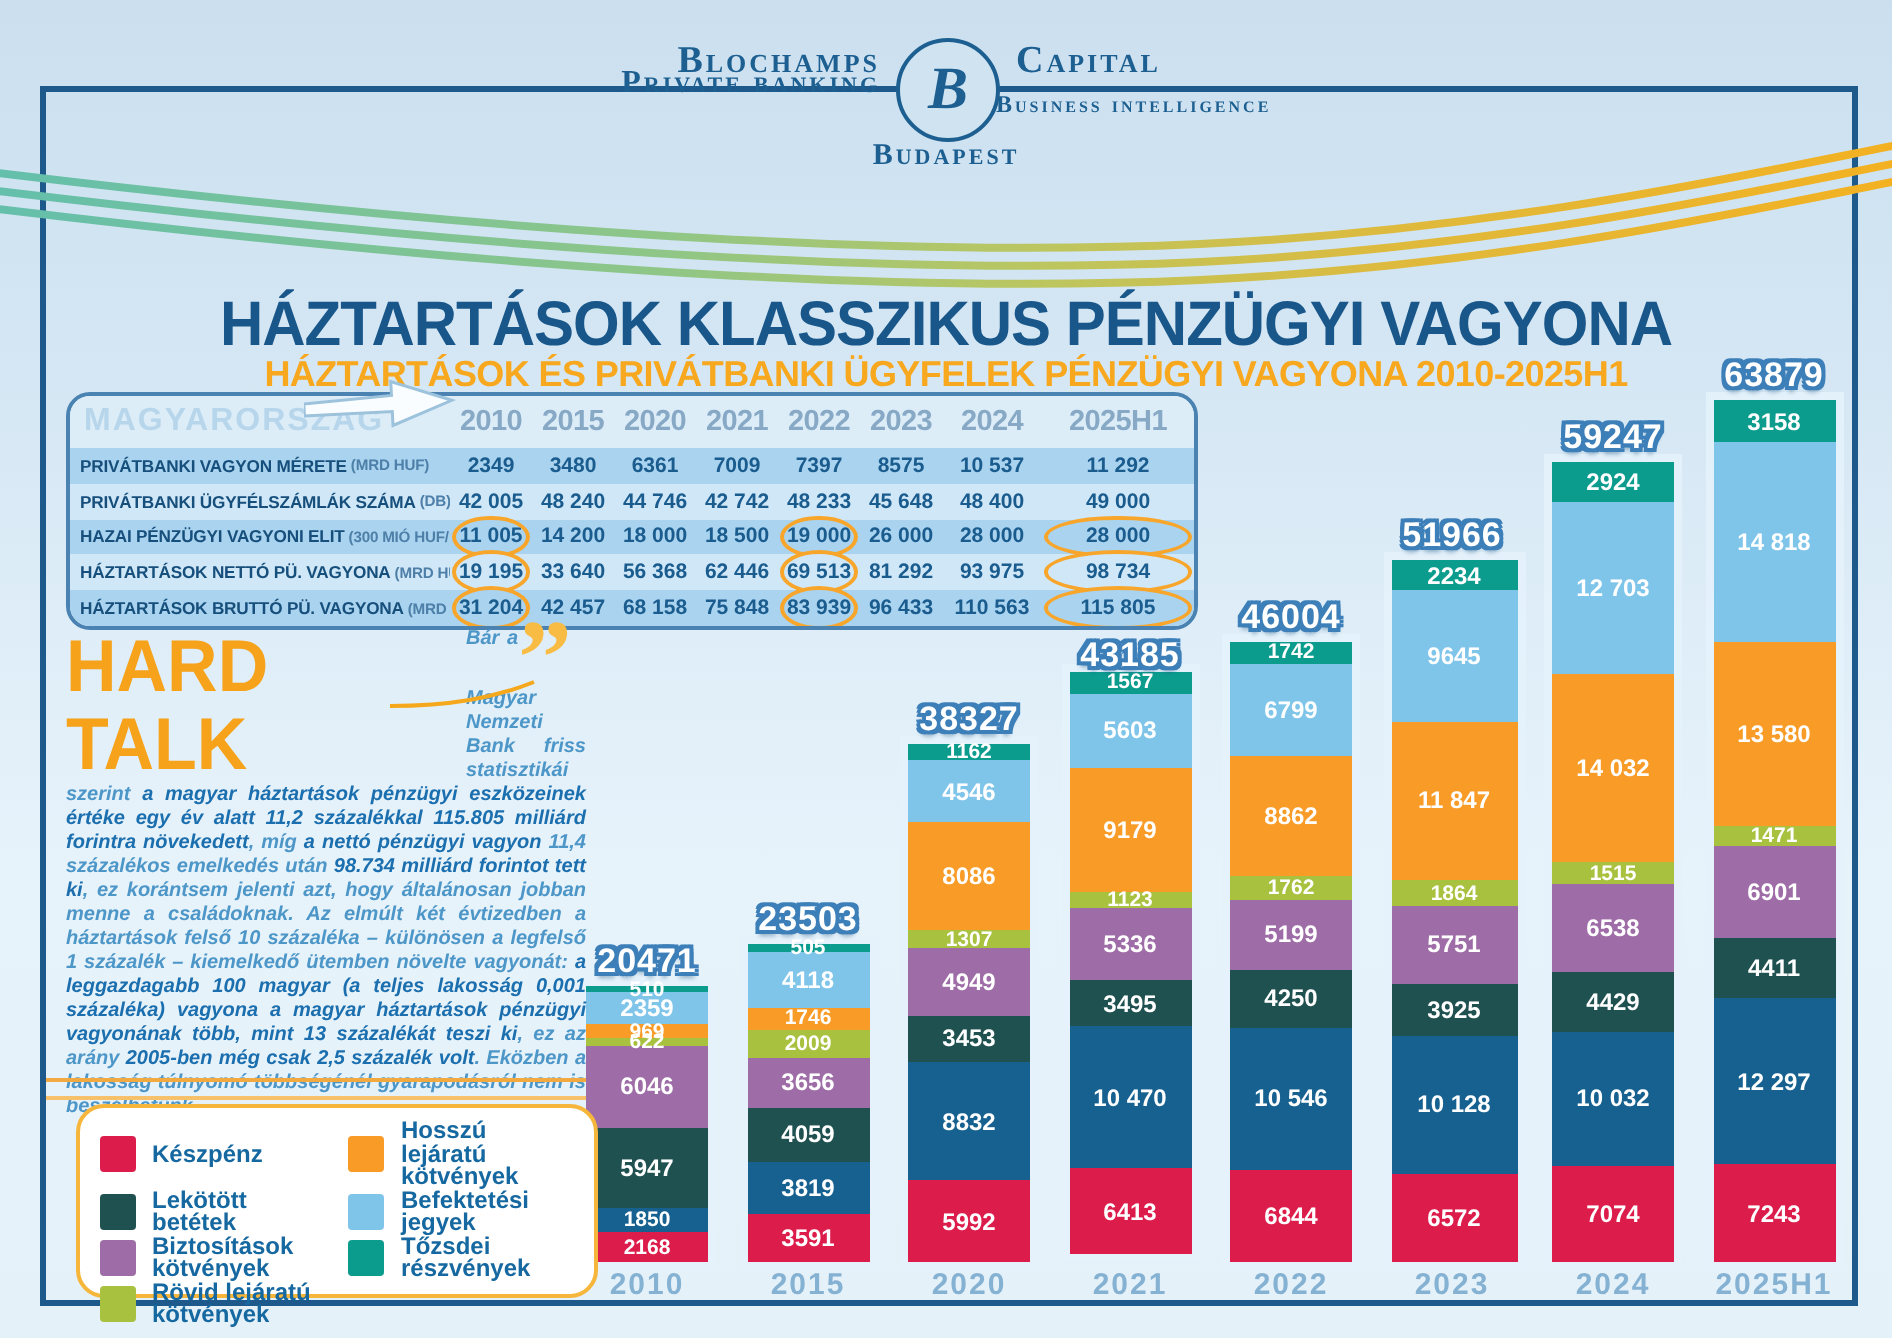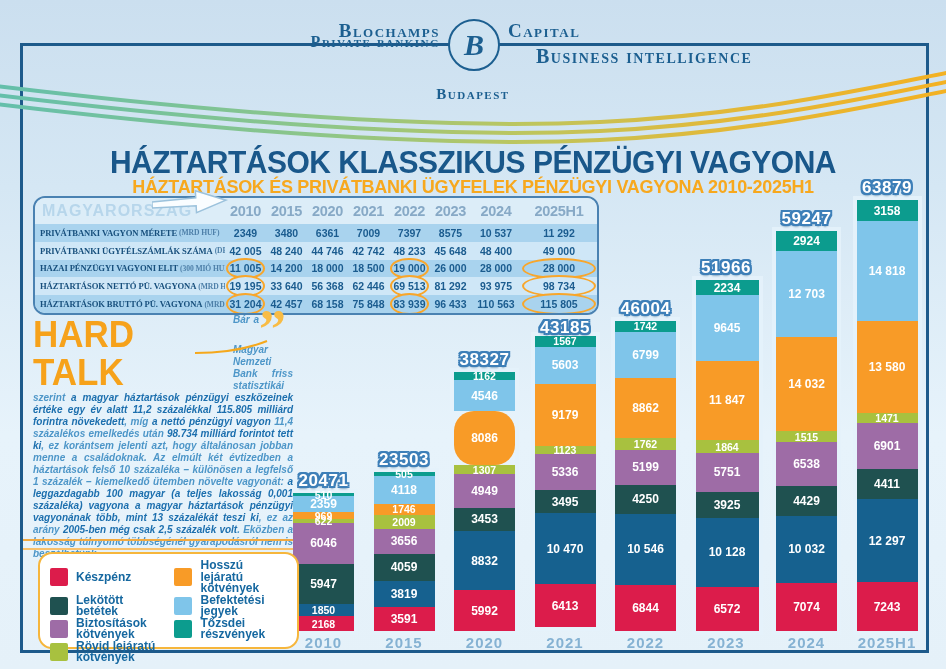--- a/index.html
+++ b/index.html
@@ -10,40 +10,40 @@
   .frame{position:absolute;left:20px;top:43px;width:903px;height:604px;
          border:3px solid #1D5A8B;z-index:1;}
   .ribbons{position:absolute;left:0;top:0;z-index:2;pointer-events:none;}
   
   .brand{position:absolute;left:0;top:0;width:946px;height:100px;z-index:3;
          color:#1C5F90;font-family:"Liberation Serif",serif;}
   .brand .t{position:absolute;font-variant:small-caps;letter-spacing:1.5px;font-weight:600;}
   .b-l1{right:506px;top:20px;font-size:19px;}
   .b-r1{left:508px;top:20px;font-size:19px;}
   .b-l2{right:506px;top:33px;font-size:16px;}
-  .b-r2{left:536px;top:45px;font-size:20px;}
-  .b-city{left:373px;top:70px;width:200px;text-align:center;font-size:15px;margin-top:16px;}
+  .b-r2{left:498px;top:45px;font-size:12px;}
+  .b-city{left:373px;top:70px;width:200px;text-align:center;font-size:15px;}
   .logo-circle{position:absolute;left:448px;top:19px;width:48px;height:48px;border-radius:50%;
          border:2px solid #1C5F90;background:#CFE3F1;display:flex;align-items:center;justify-content:center;
          font-family:"Liberation Serif",serif;font-style:italic;font-weight:bold;font-size:30px;color:#1C5F90;}
   
   .title{position:absolute;left:0;top:126px;width:946px;text-align:center;z-index:3;
          font-size:30px;font-weight:800;color:#19578A;letter-spacing:-0.5px;transform:scaleY(1.05);}
   .subtitle{position:absolute;left:0;top:162px;width:946px;text-align:center;z-index:3;
          font-size:18px;font-weight:700;color:#F7A81E;letter-spacing:-0.3px;}
   
   #table-grid{position:absolute;left:33px;top:196px;z-index:3;display:grid;
          grid-template-columns:190px repeat(6,41px) 50px 76px;
          border:2px solid #4A82B2;border-radius:12px;overflow:hidden;background:#DCEDF8;}
   .t-cell{box-sizing:border-box;height:17.8px;display:flex;align-items:center;justify-content:center;
          font-size:10.5px;font-weight:700;color:#1B5C8F;position:relative;}
   .t-hcell{box-sizing:border-box;height:26px;display:flex;align-items:center;justify-content:center;
          background:#DCEDF8;font-size:14.5px;font-weight:700;color:#87A9C6;letter-spacing:-0.3px;}
   .t-country{justify-content:flex-start;padding-left:7px;font-size:16px;letter-spacing:1px;color:#B7D6EB;font-weight:700;}
-  .t-label{justify-content:flex-start;padding-left:5px;font-size:8.6px;color:#174F7C;letter-spacing:-0.1px;white-space:nowrap;font-family:Liberation Serif, serif;}
+  .t-label{justify-content:flex-start;padding-left:5px;font-size:8.6px;color:#174F7C;letter-spacing:-0.1px;white-space:nowrap;}
   .t-label .unit{font-size:7.6px;font-weight:600;color:#4D7FA8;margin-left:2px;}
   .row-a{background:#A9D3EE;} .row-b{background:#CFE7F7;}
   .circ::after{content:'';position:absolute;inset:-2px 1px;border:2.5px solid #F8A62B;border-radius:50%;pointer-events:none;}
   .t-arrow{position:absolute;left:152px;top:189px;z-index:4;}
   
   .hardtalk{position:absolute;left:33px;top:314px;width:260px;z-index:3;text-align:justify;
          font-size:10px;line-height:12px;font-style:italic;color:#4D96C8;font-weight:600;}
   .ht-title{float:left;width:200px;font-style:normal;font-size:35px;line-height:37px;font-weight:900;
          color:#F6A21B;letter-spacing:0px;transform:scaleY(1.05);transform-origin:left top;}
   .ht-quote{float:right;width:34px;font-style:normal;font-size:54px;line-height:30px;font-weight:700;
@@ -282,21 +282,21 @@
       </div>
       <div class="bar-total" style="left: 363.5px; top: 450.4px; width: 81px;">23503</div>
       <div class="bar-year" style="left: 363.5px; top: 634px; width: 81px;">2015</div>
       <div class="bar" style="left: 454px; top: 372.4px; width: 61px; height: 258.6px;">
         <div class="seg tight" style="height: 7.84px; background: rgb(12, 156, 142);">
           <span>1162</span>
         </div>
         <div class="seg" style="height: 30.67px; background: rgb(127, 197, 234);">
           <span>4546</span>
         </div>
-        <div class="seg" style="height: 54.56px; background: rgb(248, 155, 39); border-radius: 20px;">
+        <div class="seg" style="height: 54.56px; background: rgb(248, 155, 39);">
           <span>8086</span>
         </div>
         <div class="seg tight" style="height: 8.82px; background: rgb(168, 193, 63);">
           <span>1307</span>
         </div>
         <div class="seg" style="height: 33.39px; background: rgb(158, 108, 166);">
           <span>4949</span>
         </div>
         <div class="seg" style="height: 23.3px; background: rgb(31, 81, 80);">
           <span>3453</span>

